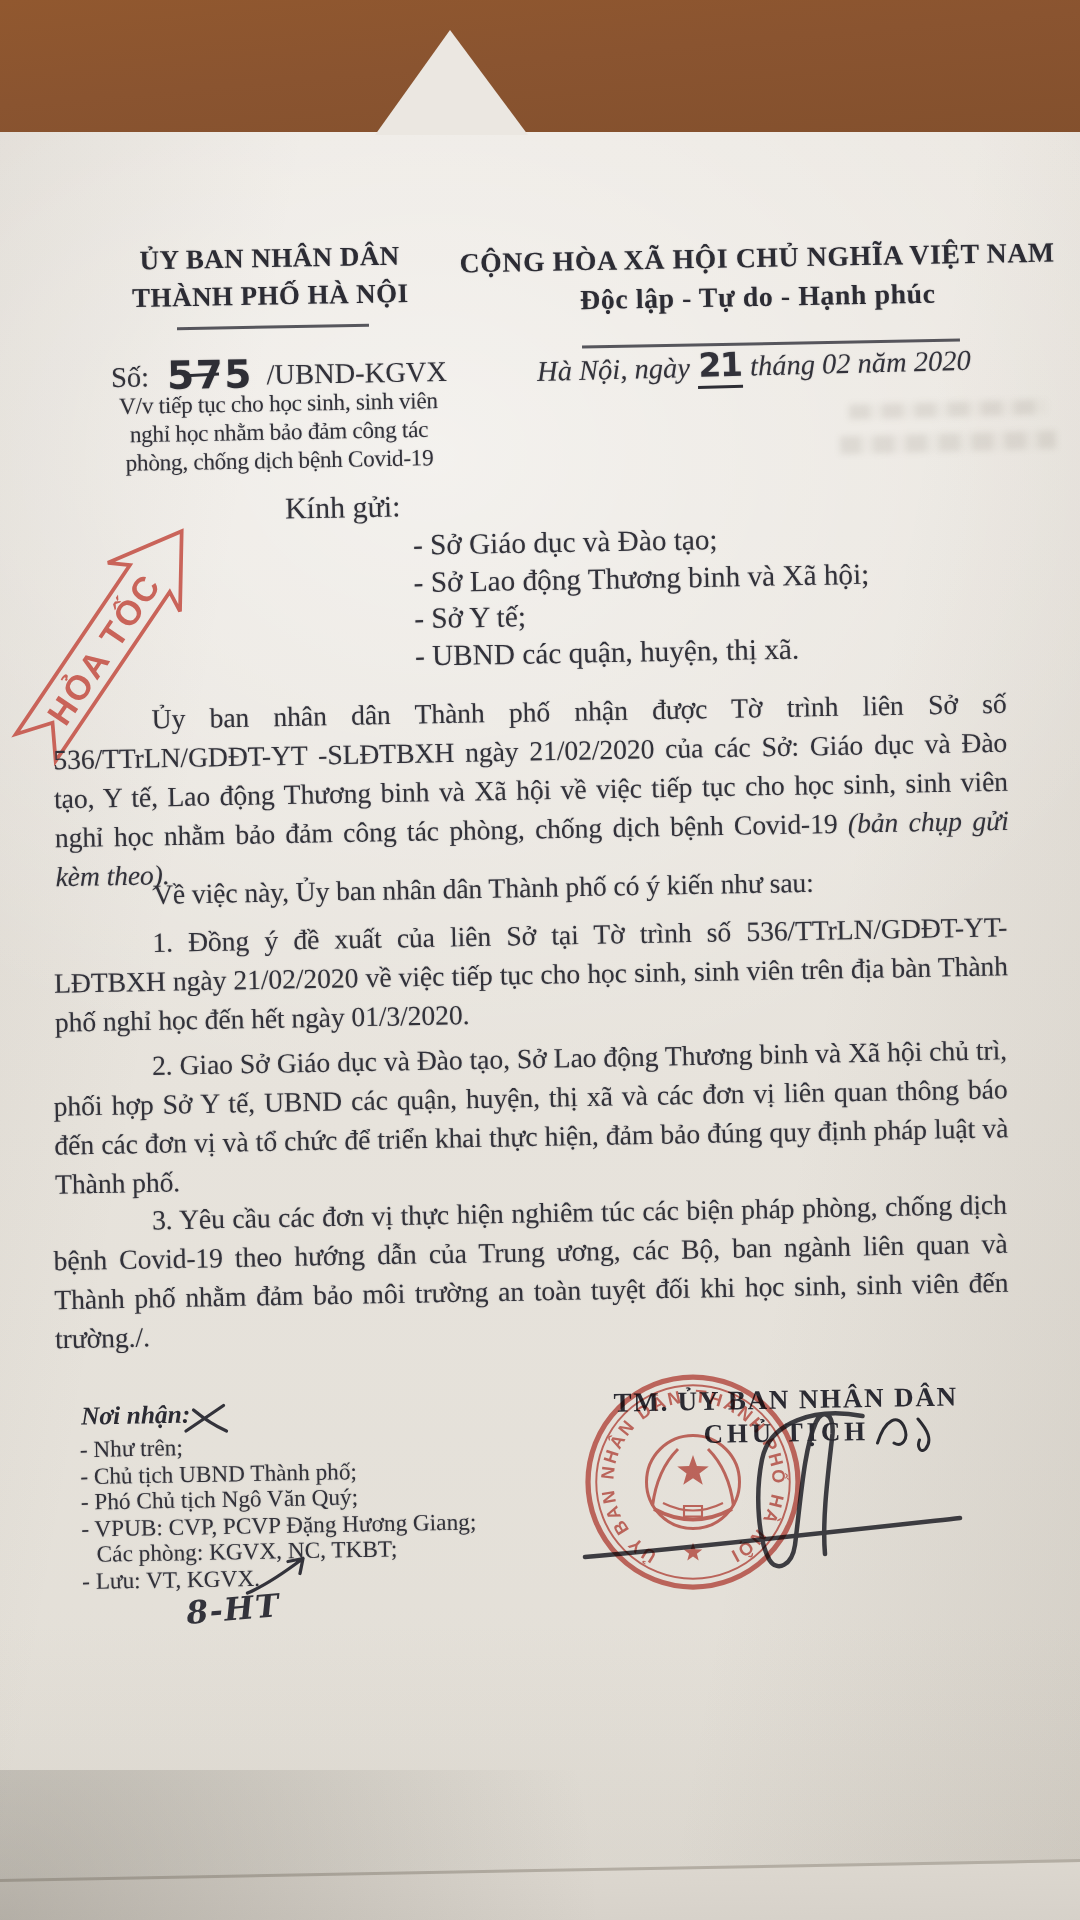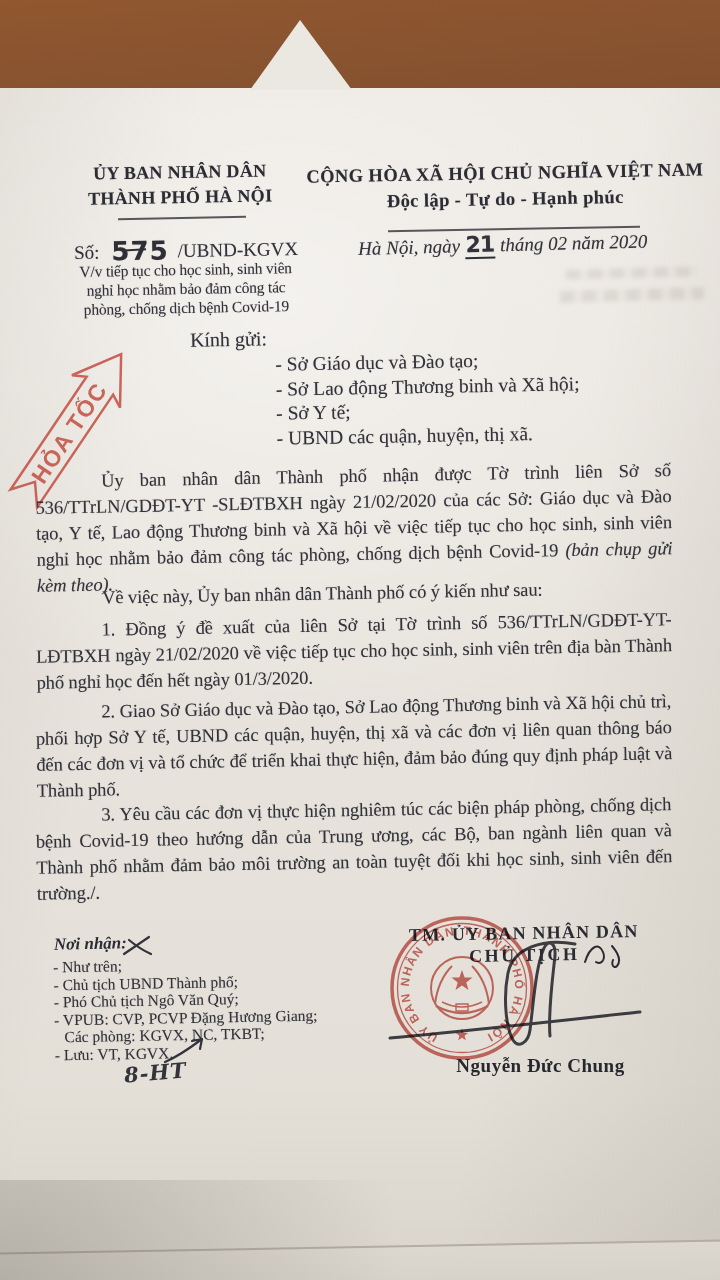--- a/index.html
+++ b/index.html
@@ -169,17 +169,16 @@
       <polygon fill="#c34a40" stroke="none" points="74,114.5 75.6,118.8 80.2,119 76.6,121.8 77.8,126.3 74,123.7 70.2,126.3 71.4,121.8 67.8,119 72.4,118.8"></polygon>
       <path id="sealRing" d="M52,122 A53,53 0 1 1 96,122" stroke="none"></path>
       <text font-family="Liberation Sans, sans-serif" font-size="12" font-weight="bold" letter-spacing="1.5" fill="#c34a40" stroke="none">
         <textPath href="#sealRing" startOffset="50%" text-anchor="middle">
           <tspan>ỦY BAN NHÂN DÂN</tspan><tspan dx="7">THÀNH PHỐ HÀ NỘI</tspan>
         </textPath>
       </text>
     </g>
   </svg>
 
-  <div class="abs signer center">Nguyễn Đức Chung</div>
 
   <div class="under-sheet"></div>
   <div class="corner-dark"></div>
 </div>
 
 </body></html>

